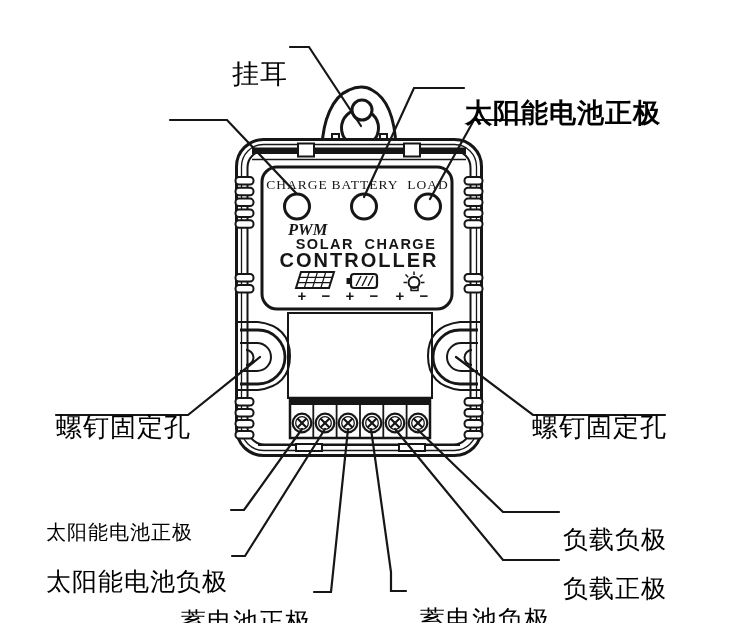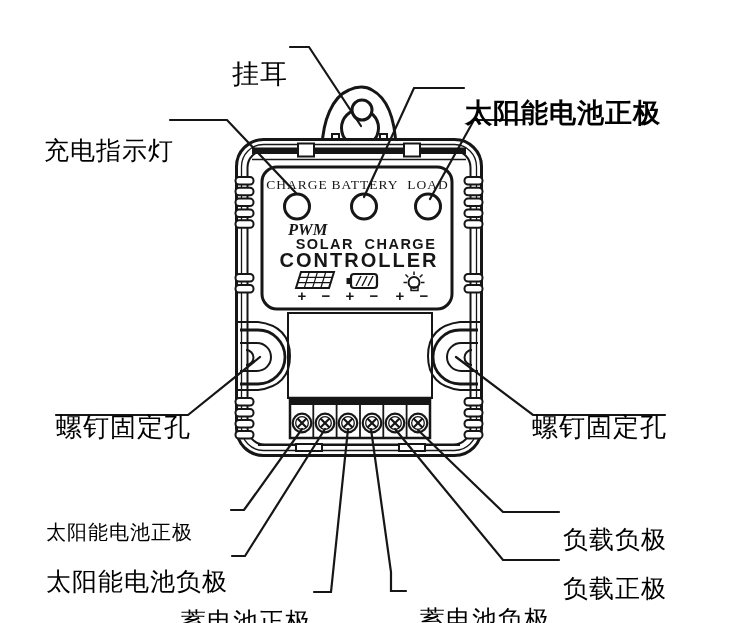--- a/index.html
+++ b/index.html
@@ -223,21 +223,20 @@
     <path d="M302,429 L244,510 H231"></path>
     <path d="M325,429 L245,556 H232"></path>
     <path d="M348,429 L331,592 H314"></path>
     <path d="M371,429 L391,572 V591 H406"></path>
     <path d="M395,429 L503,560 H559"></path>
     <path d="M418,430 L503,512 H559"></path>
   </g>
 </svg>
 
   <div class="callout co-hang">挂耳</div>
-  <div class="callout co-charge">充电指示灯</div>
   <div class="callout co-batt-ind">太阳能电池正极</div>
   <div class="callout co-screw-l">螺钉固定孔</div>
   <div class="callout co-screw-r">螺钉固定孔</div>
   <div class="callout co-solar-pos">太阳能电池正极</div>
   <div class="callout co-solar-neg">太阳能电池负极</div>
   <div class="callout co-batt-pos">蓄电池正极</div>
   <div class="callout co-batt-neg">蓄电池负极</div>
   <div class="callout co-load-pos">负载正极</div>
   <div class="callout co-load-neg">负载负极</div>
 </div>

